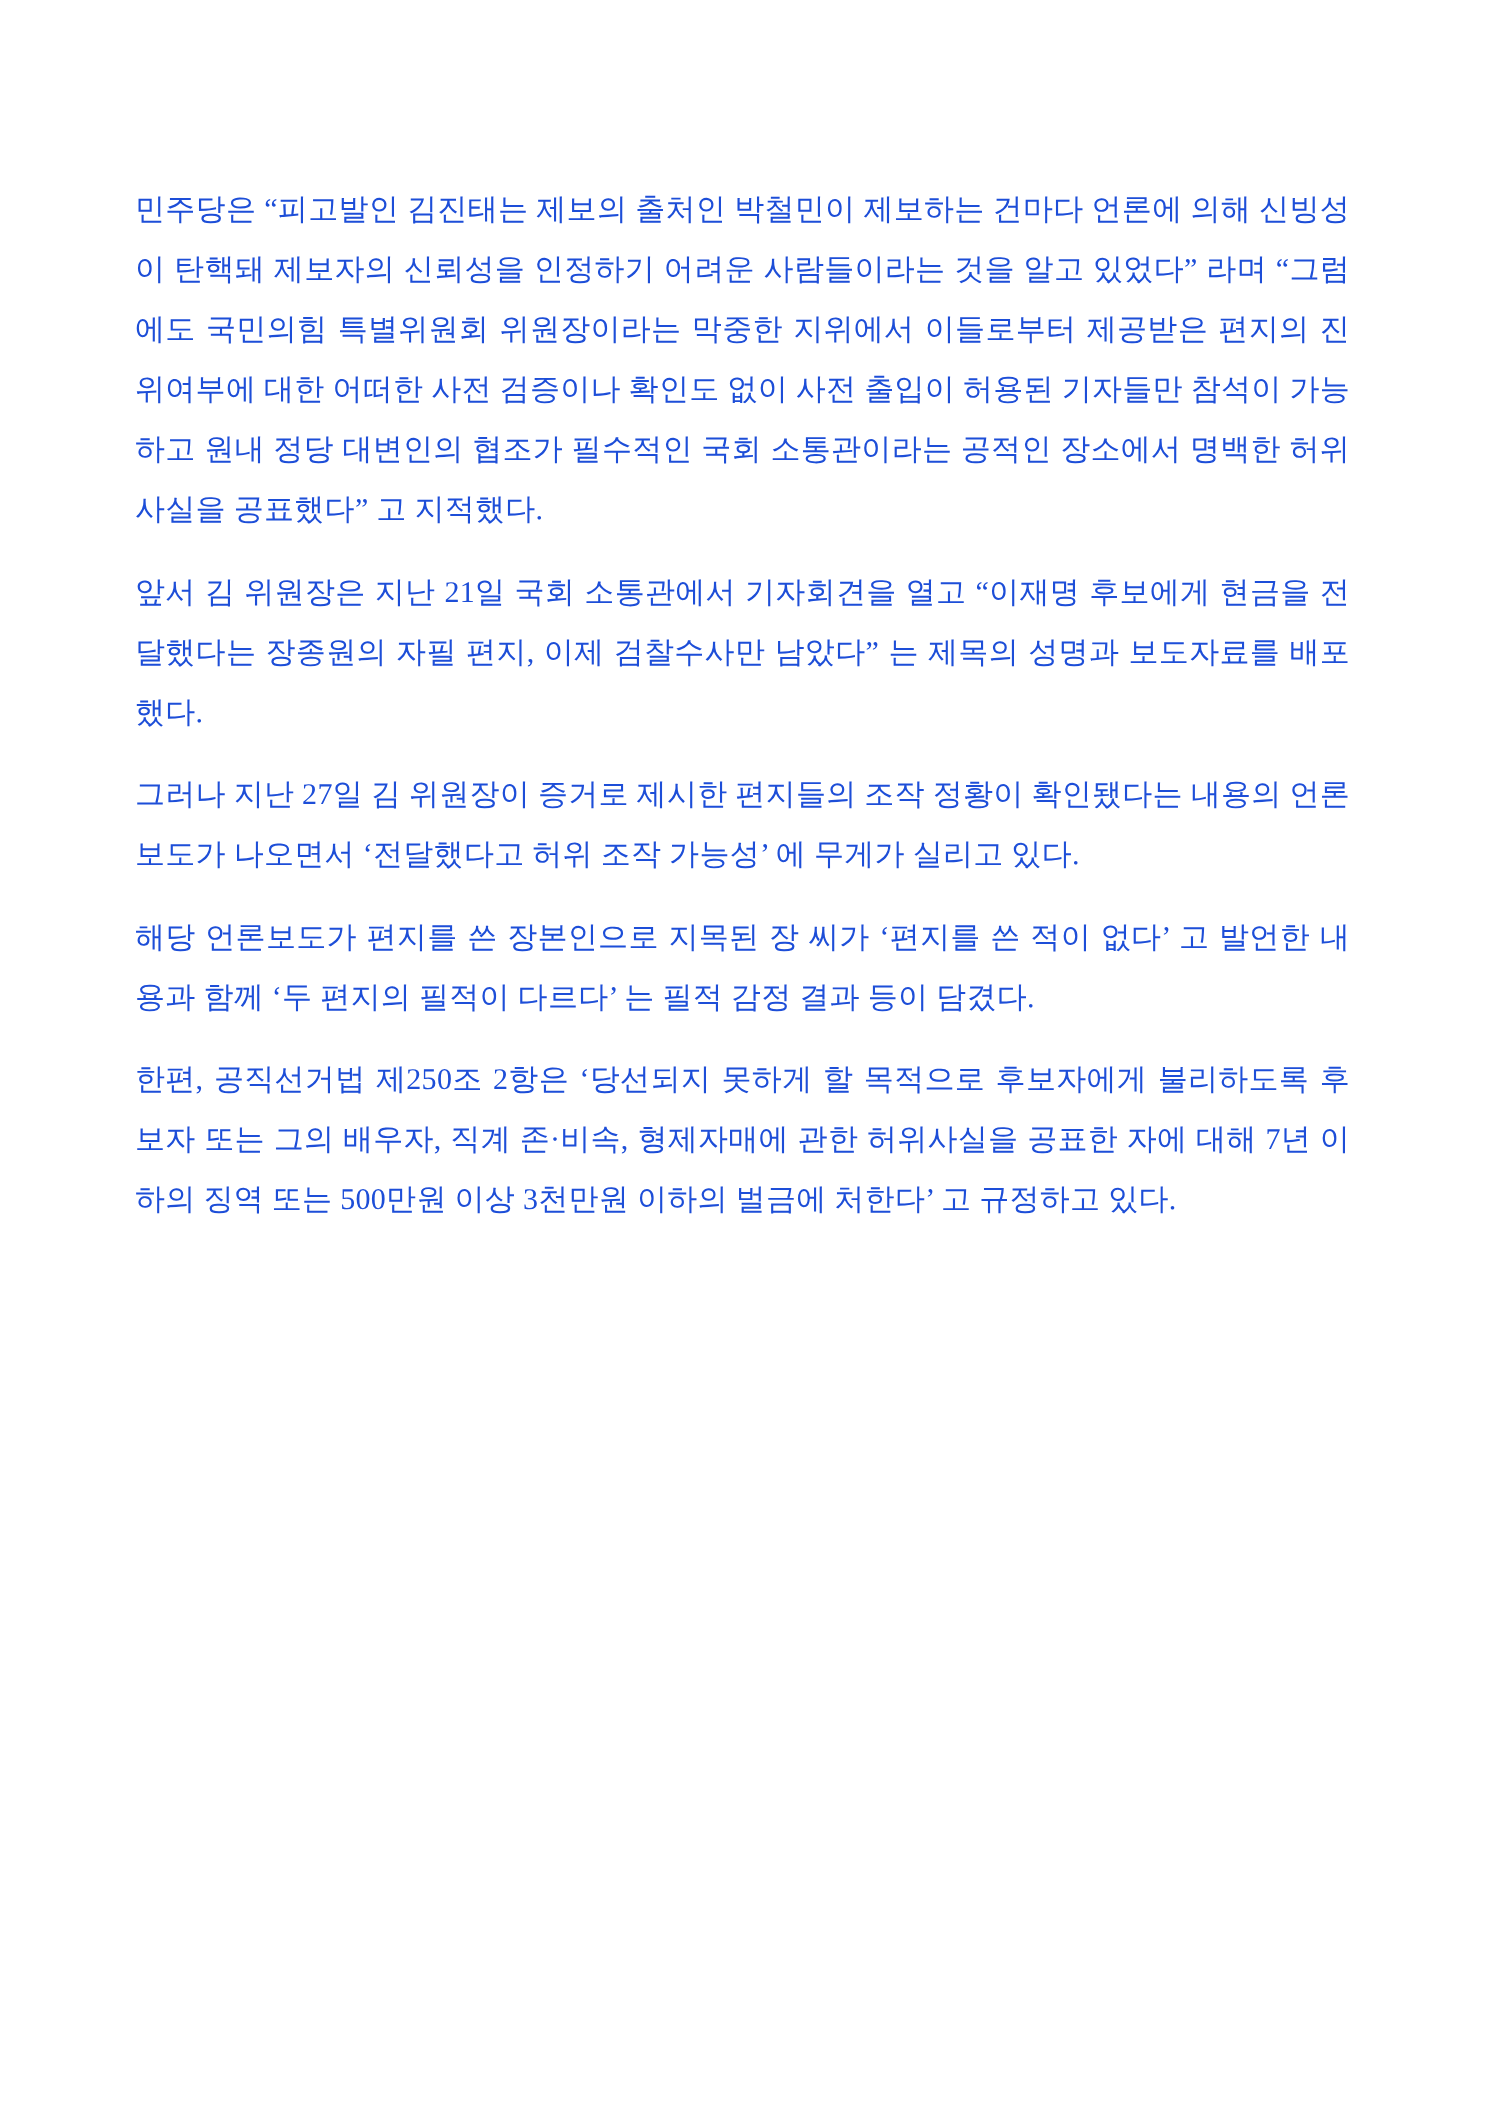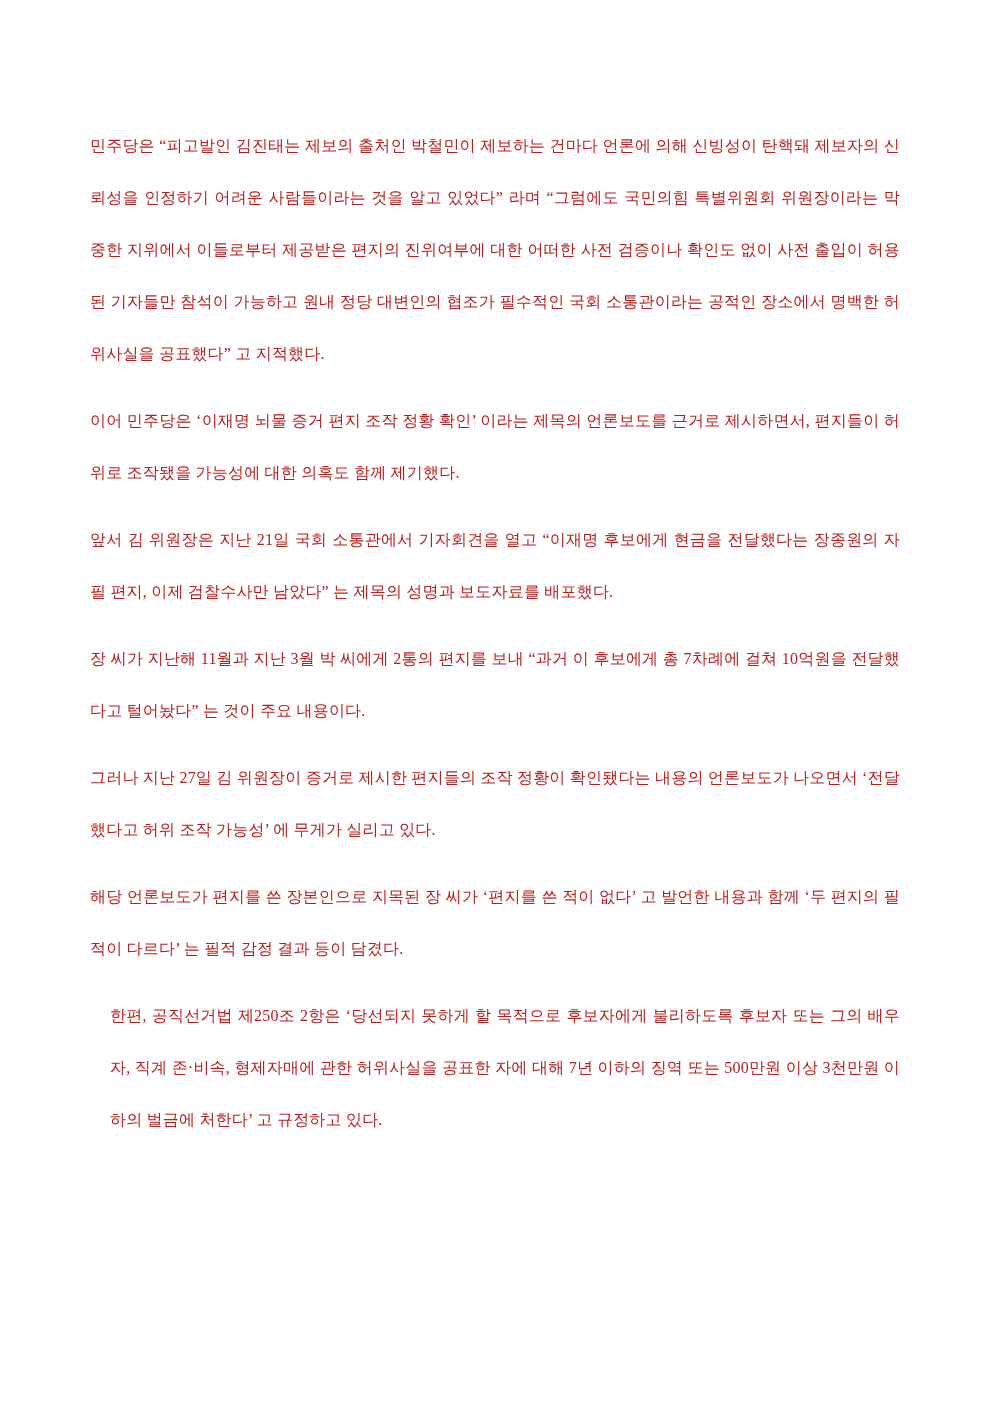--- a/index.html
+++ b/index.html
@@ -15,38 +15,35 @@
     overflow: hidden;
     box-sizing: border-box;
   }
   .article {
     box-sizing: border-box;
     padding: 120px 92px 0 90px;
   }
   .para {
     margin: 0 0 15px 0;
     font-family: "Liberation Serif", "DejaVu Serif", serif;
-    font-size: 16px;
-    line-height: 52px;
-    color: #b91c1c;
+    font-size: 20px;
+    line-height: 40px;
+    color: #1d4ed8;
     text-align: justify;
     letter-spacing: 0.2px;
     word-break: normal;
   }
   .para:last-child {
     margin-bottom: 0;
-    margin-left: 20px;
   }
 </style>
 </head>
 <body>
 
 <div class="page">
   <div class="article">
     <p class="para">민주당은 “피고발인 김진태는 제보의 출처인 박철민이 제보하는 건마다 언론에 의해 신빙성이 탄핵돼 제보자의 신뢰성을 인정하기 어려운 사람들이라는 것을 알고 있었다” 라며 “그럼에도 국민의힘 특별위원회 위원장이라는 막중한 지위에서 이들로부터 제공받은 편지의 진위여부에 대한 어떠한 사전 검증이나 확인도 없이 사전 출입이 허용된 기자들만 참석이 가능하고 원내 정당 대변인의 협조가 필수적인 국회 소통관이라는 공적인 장소에서 명백한 허위사실을 공표했다” 고 지적했다.</p>
-    <p class="para">이어 민주당은 ‘이재명 뇌물 증거 편지 조작 정황 확인’ 이라는 제목의 언론보도를 근거로 제시하면서, 편지들이 허위로 조작됐을 가능성에 대한 의혹도 함께 제기했다.</p>
     <p class="para">앞서 김 위원장은 지난 21일 국회 소통관에서 기자회견을 열고 “이재명 후보에게 현금을 전달했다는 장종원의 자필 편지, 이제 검찰수사만 남았다” 는 제목의 성명과 보도자료를 배포했다.</p>
-    <p class="para">장 씨가 지난해 11월과 지난 3월 박 씨에게 2통의 편지를 보내 “과거 이 후보에게 총 7차례에 걸쳐 10억원을 전달했다고 털어놨다” 는 것이 주요 내용이다.</p>
     <p class="para">그러나 지난 27일 김 위원장이 증거로 제시한 편지들의 조작 정황이 확인됐다는 내용의 언론보도가 나오면서 ‘전달했다고 허위 조작 가능성’ 에 무게가 실리고 있다.</p>
     <p class="para">해당 언론보도가 편지를 쓴 장본인으로 지목된 장 씨가 ‘편지를 쓴 적이 없다’ 고 발언한 내용과 함께 ‘두 편지의 필적이 다르다’ 는 필적 감정 결과 등이 담겼다.</p>
     <p class="para">한편, 공직선거법 제250조 2항은 ‘당선되지 못하게 할 목적으로 후보자에게 불리하도록 후보자 또는 그의 배우자, 직계 존·비속, 형제자매에 관한 허위사실을 공표한 자에 대해 7년 이하의 징역 또는 500만원 이상 3천만원 이하의 벌금에 처한다’ 고 규정하고 있다.</p>
   </div>
 </div>
 
 </body></html>

